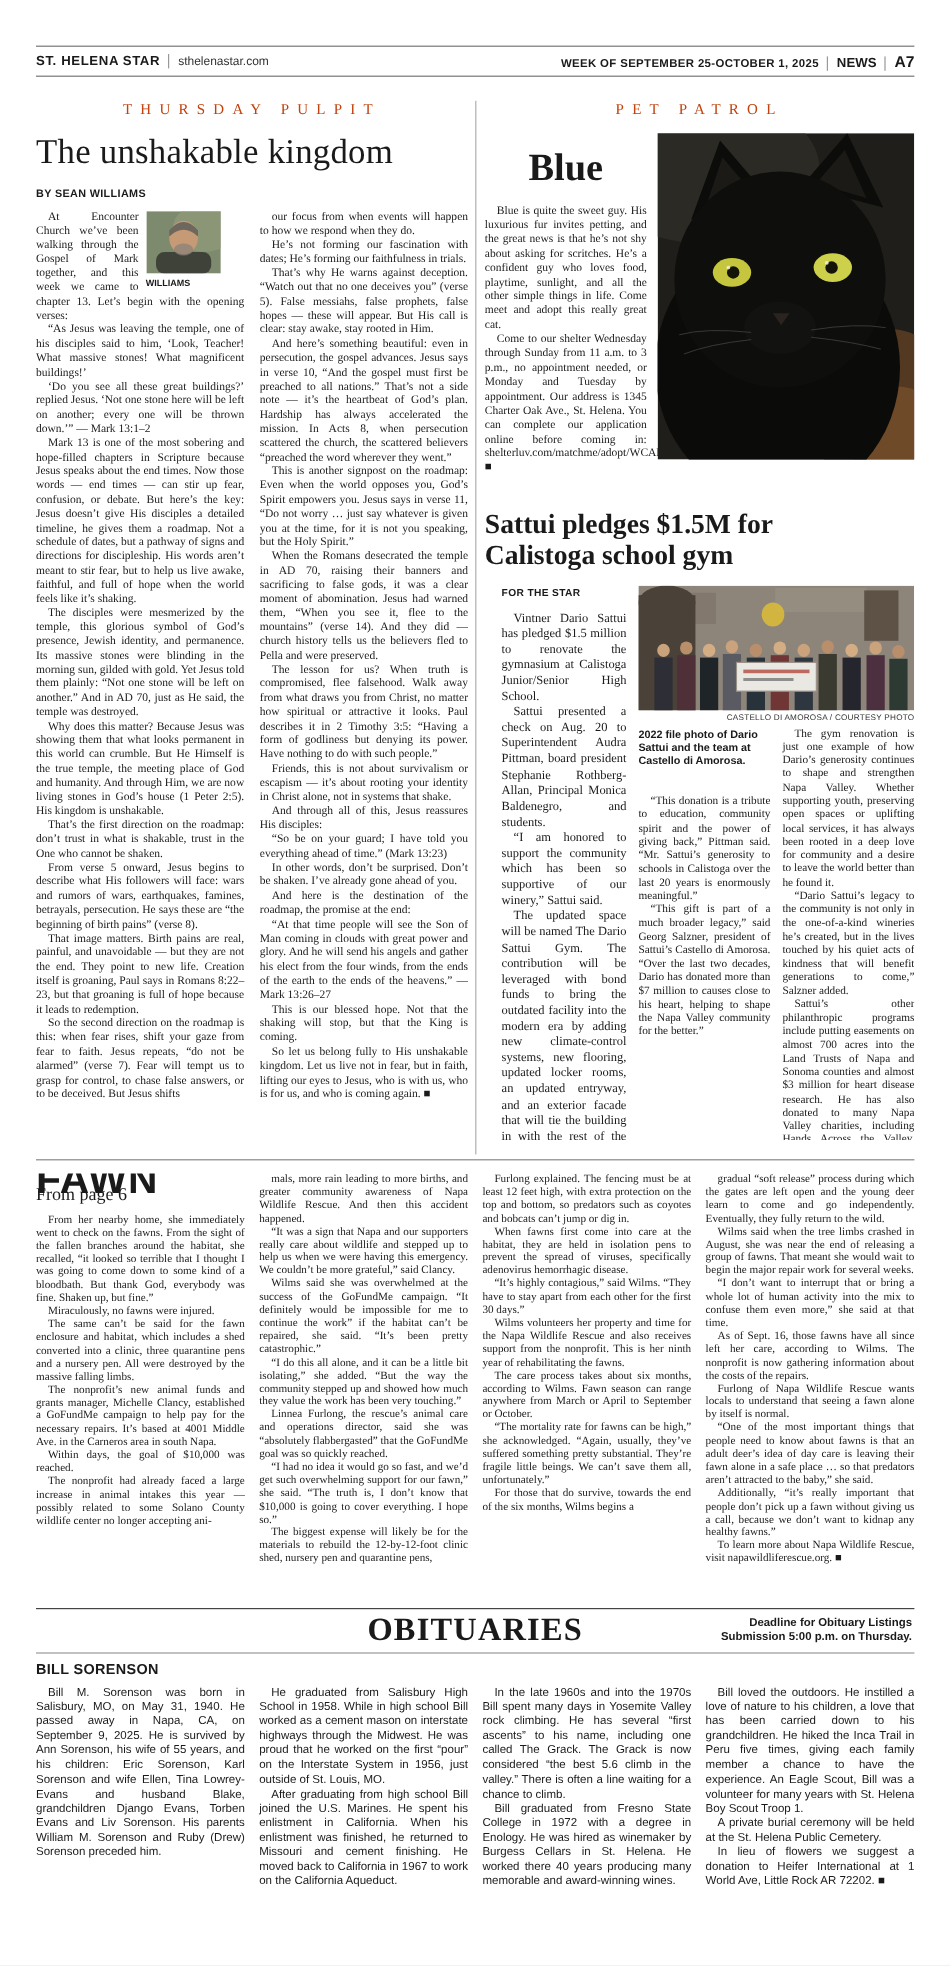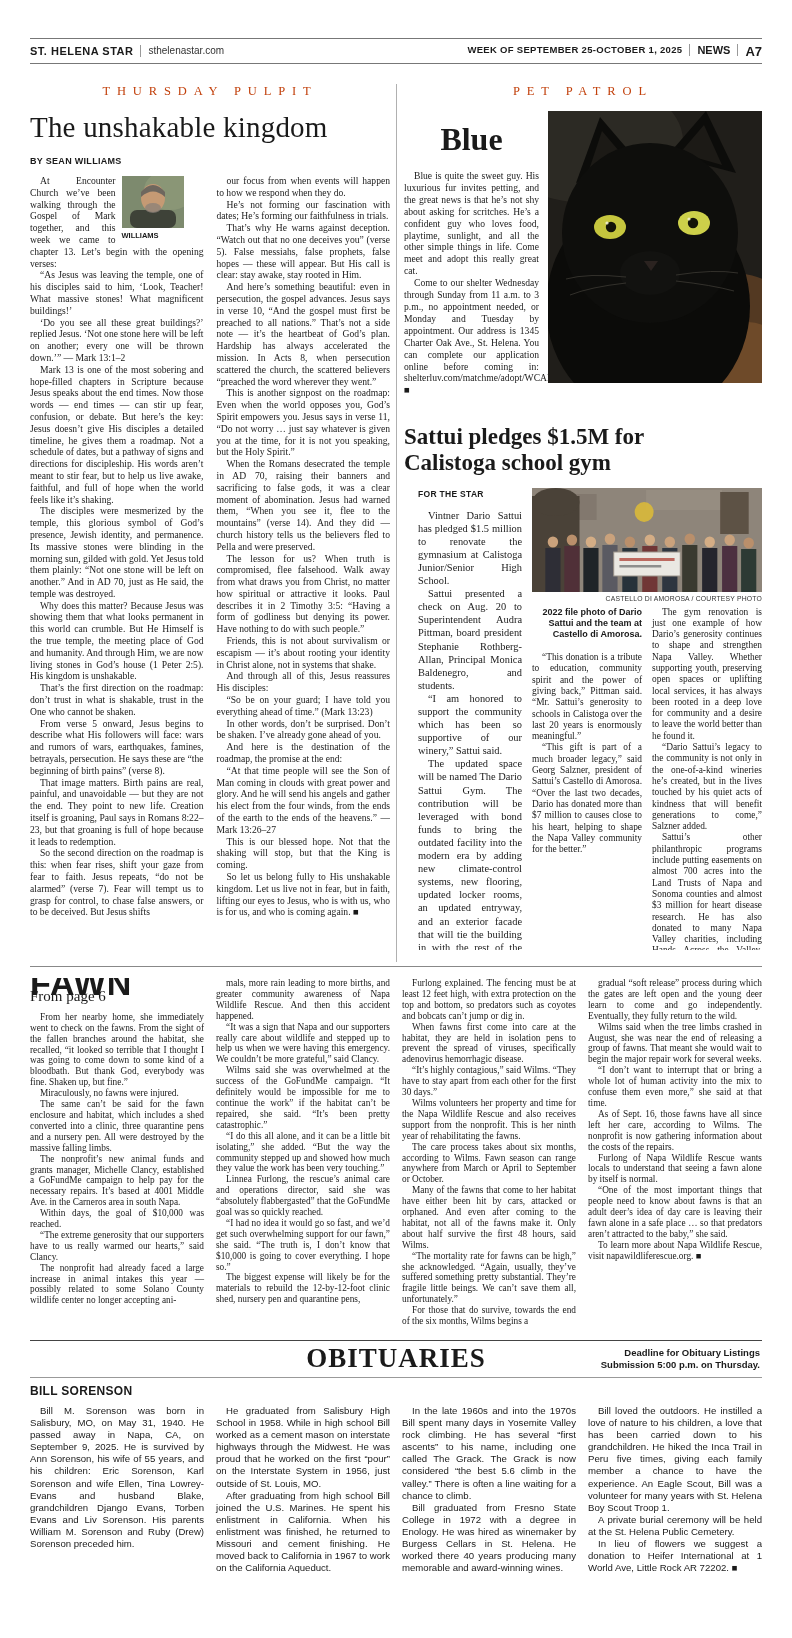--- a/index.html
+++ b/index.html
@@ -5,21 +5,21 @@
   * { margin:0; padding:0; box-sizing:border-box; }
   html,body { background:#e8e8e8; }
   body { font-family:"Liberation Serif", serif; color:#1a1a1a; }
   .page { position:relative; width:792px; height:1638px; background:#ffffff; margin:0 auto; overflow:hidden; }
 
   
   .masthead { position:absolute; left:30px; top:38px; width:732px; height:26px;
     display:flex; justify-content:space-between; align-items:center;
     border-top:1px solid #777; border-bottom:1px solid #777;
     font-family:"Liberation Sans", sans-serif; }
-  .mh-left, .mh-right { display:flex; align-items:flex-start; }
+  .mh-left, .mh-right { display:flex; align-items:flex-end; }
   .mh-paper { font-weight:bold; font-size:11px; letter-spacing:.5px; }
   .mh-site { font-size:10px; color:#333; }
   .mh-div { width:1px; height:12px; background:#999; margin:0 7px; display:inline-block; }
   .mh-date { font-weight:bold; font-size:9.5px; letter-spacing:.3px; }
   .mh-section { font-weight:bold; font-size:11px; }
   .mh-page { font-weight:bold; font-size:13px; }
 
   
   .kicker { font-family:"Liberation Serif", serif; font-size:12.5px; letter-spacing:.55em;
     text-align:center; color:#c2410c; margin-bottom:12px; white-space:nowrap; }
@@ -58,21 +58,21 @@
   .s-col1 { width:104px; flex-shrink:0; font-size:10.4px; line-height:13.1px; text-align:justify;margin-left:14px; }
   .s-byline { font-family:"Liberation Sans", sans-serif; font-weight:bold; font-size:8.5px;
     margin-bottom:8px; letter-spacing:.3px; }
   .s-right { flex:1; min-width:0; }
   .s-photo svg { display:block; width:100%; height:104px; }
   .s-credit { font-family:"Liberation Sans", sans-serif; font-size:6.8px; color:#333;
     text-align:right; margin:3px 0 5px; letter-spacing:.2px; }
   .s-cols { display:flex; gap:10px; }
   .s-col2, .s-col3 { flex:1; min-width:0; font-size:9.4px; line-height:11.3px; text-align:justify; }
   .s-caption { font-family:"Liberation Sans", sans-serif; font-weight:bold; font-size:9px;
-    line-height:11.2px; text-indent:0; text-align:right; margin-bottom:12px; }
+    line-height:11.2px; text-indent:0; text-align:left; margin-bottom:23px; }
 
   
   .fawn { position:absolute; left:30px; top:978px; width:732px; height:348px;
     display:flex; gap:12px; overflow:hidden; }
   .f-col { flex:1; min-width:0; font-size:9.3px; line-height:10.9px; text-align:justify; }
   .fawn-title { font-family:"Liberation Sans", sans-serif; font-weight:bold; font-size:34px;
     letter-spacing:1px; margin:0 0 2px; }
   .fawn-cont { font-family:"Liberation Serif", serif; font-size:15px; margin-bottom:10px; }
 
   
@@ -264,49 +264,48 @@
 
   <section class="fawn">
     <div class="f-col">
       <h2 class="fawn-title">FAWN</h2>
       <div class="fawn-cont">From page 6</div>
     <p class="para">From her nearby home, she immediately went to check on the fawns. From the sight of the fallen branches around the habitat, she recalled, “it looked so terrible that I thought I was going to come down to some kind of a bloodbath. But thank God, everybody was fine. Shaken up, but fine.”</p>
         <p class="para">Miraculously, no fawns were injured.</p>
         <p class="para">The same can’t be said for the fawn enclosure and habitat, which includes a shed converted into a clinic, three quarantine pens and a nursery pen. All were destroyed by the massive falling limbs.</p>
         <p class="para">The nonprofit’s new animal funds and grants manager, Michelle Clancy, established a GoFundMe campaign to help pay for the necessary repairs. It’s based at 4001 Middle Ave. in the Carneros area in south Napa.</p>
         <p class="para">Within days, the goal of $10,000 was reached.</p>
-        <p class="para">“The extreme generosity that our supporters have to us really warmed our hearts,” said Clancy.</p>
         <p class="para">The nonprofit had already faced a large increase in animal intakes this year — possibly related to some Solano County wildlife center no longer accepting ani-</p>
       </div>
     <div class="f-col">
         <p class="para">mals, more rain leading to more births, and greater community awareness of Napa Wildlife Rescue. And then this accident happened.</p>
         <p class="para">“It was a sign that Napa and our supporters really care about wildlife and stepped up to help us when we were having this emergency. We couldn’t be more grateful,” said Clancy.</p>
         <p class="para">Wilms said she was overwhelmed at the success of the GoFundMe campaign. “It definitely would be impossible for me to continue the work” if the habitat can’t be repaired, she said. “It’s been pretty catastrophic.”</p>
         <p class="para">“I do this all alone, and it can be a little bit isolating,” she added. “But the way the community stepped up and showed how much they value the work has been very touching.”</p>
         <p class="para">Linnea Furlong, the rescue’s animal care and operations director, said she was “absolutely flabbergasted” that the GoFundMe goal was so quickly reached.</p>
         <p class="para">“I had no idea it would go so fast, and we’d get such overwhelming support for our fawn,” she said. “The truth is, I don’t know that $10,000 is going to cover everything. I hope so.”</p>
         <p class="para">The biggest expense will likely be for the materials to rebuild the 12-by-12-foot clinic shed, nursery pen and quarantine pens,</p>
       </div>
     <div class="f-col">
         <p class="para">Furlong explained. The fencing must be at least 12 feet high, with extra protection on the top and bottom, so predators such as coyotes and bobcats can’t jump or dig in.</p>
         <p class="para">When fawns first come into care at the habitat, they are held in isolation pens to prevent the spread of viruses, specifically adenovirus hemorrhagic disease.</p>
         <p class="para">“It’s highly contagious,” said Wilms. “They have to stay apart from each other for the first 30 days.”</p>
         <p class="para">Wilms volunteers her property and time for the Napa Wildlife Rescue and also receives support from the nonprofit. This is her ninth year of rehabilitating the fawns.</p>
         <p class="para">The care process takes about six months, according to Wilms. Fawn season can range anywhere from March or April to September or October.</p>
-        <p class="para">Many of the fawns that come to her habitat have either been hit by cars, attacked or orphaned. And even after coming to the habitat, not all of the fawns make it. Only about half survive the first 48 hours, said Wilms.</p>
         <p class="para">“The mortality rate for fawns can be high,” she acknowledged. “Again, usually, they’ve suffered something pretty substantial. They’re fragile little beings. We can’t save them all, unfortunately.”</p>
         <p class="para">For those that do survive, towards the end of the six months, Wilms begins a</p>
       </div>
     <div class="f-col">
         <p class="para">gradual “soft release” process during which the gates are left open and the young deer learn to come and go independently. Eventually, they fully return to the wild.</p>
         <p class="para">Wilms said when the tree limbs crashed in August, she was near the end of releasing a group of fawns. That meant she would wait to begin the major repair work for several weeks.</p>
         <p class="para">“I don’t want to interrupt that or bring a whole lot of human activity into the mix to confuse them even more,” she said at that time.</p>
         <p class="para">As of Sept. 16, those fawns have all since left her care, according to Wilms. The nonprofit is now gathering information about the costs of the repairs.</p>
         <p class="para">Furlong of Napa Wildlife Rescue wants locals to understand that seeing a fawn alone by itself is normal.</p>
         <p class="para">“One of the most important things that people need to know about fawns is that an adult deer’s idea of day care is leaving their fawn alone in a safe place … so that predators aren’t attracted to the baby,” she said.</p>
+        <p class="para">Additionally, “it’s really important that people don’t pick up a fawn without giving us a call, because we don’t want to kidnap any healthy fawns.”</p>
         <p class="para">To learn more about Napa Wildlife Rescue, visit napawildliferescue.org. ■</p>
       </div>
   </section>
 
   <div class="obit-banner">
     <div class="ob-title">OBITUARIES</div>
     <div class="ob-deadline">
       <div>Deadline for Obituary Listings</div>
       <div>Submission 5:00 p.m. on Thursday.</div>
     </div>

